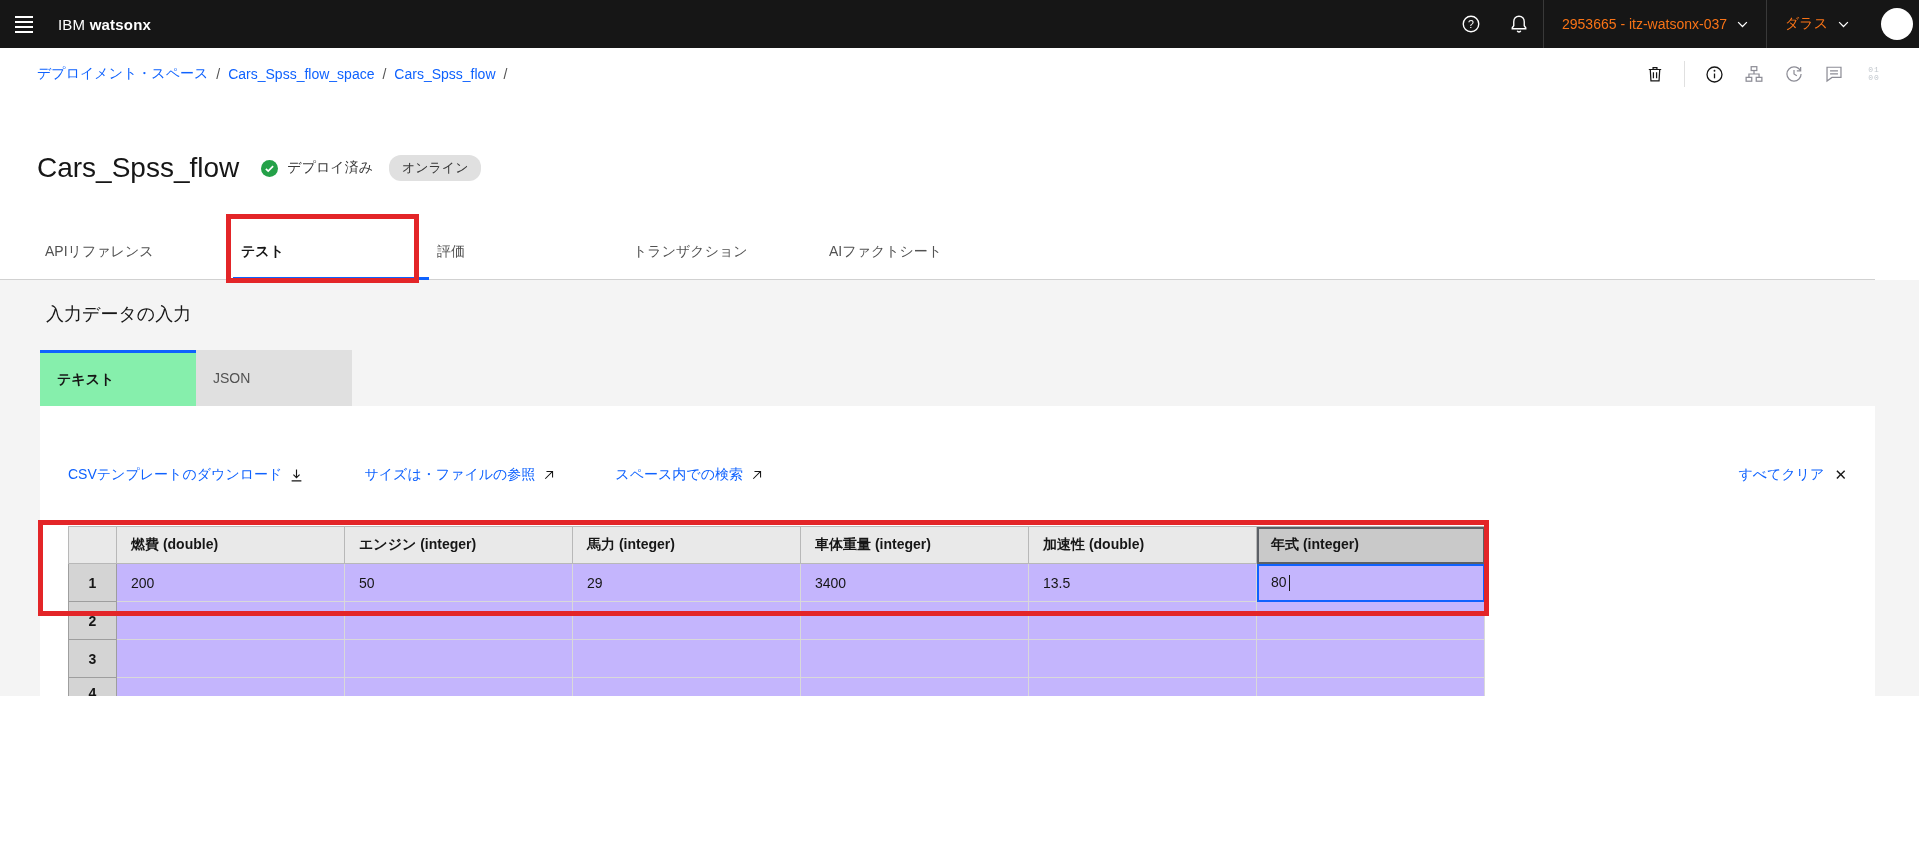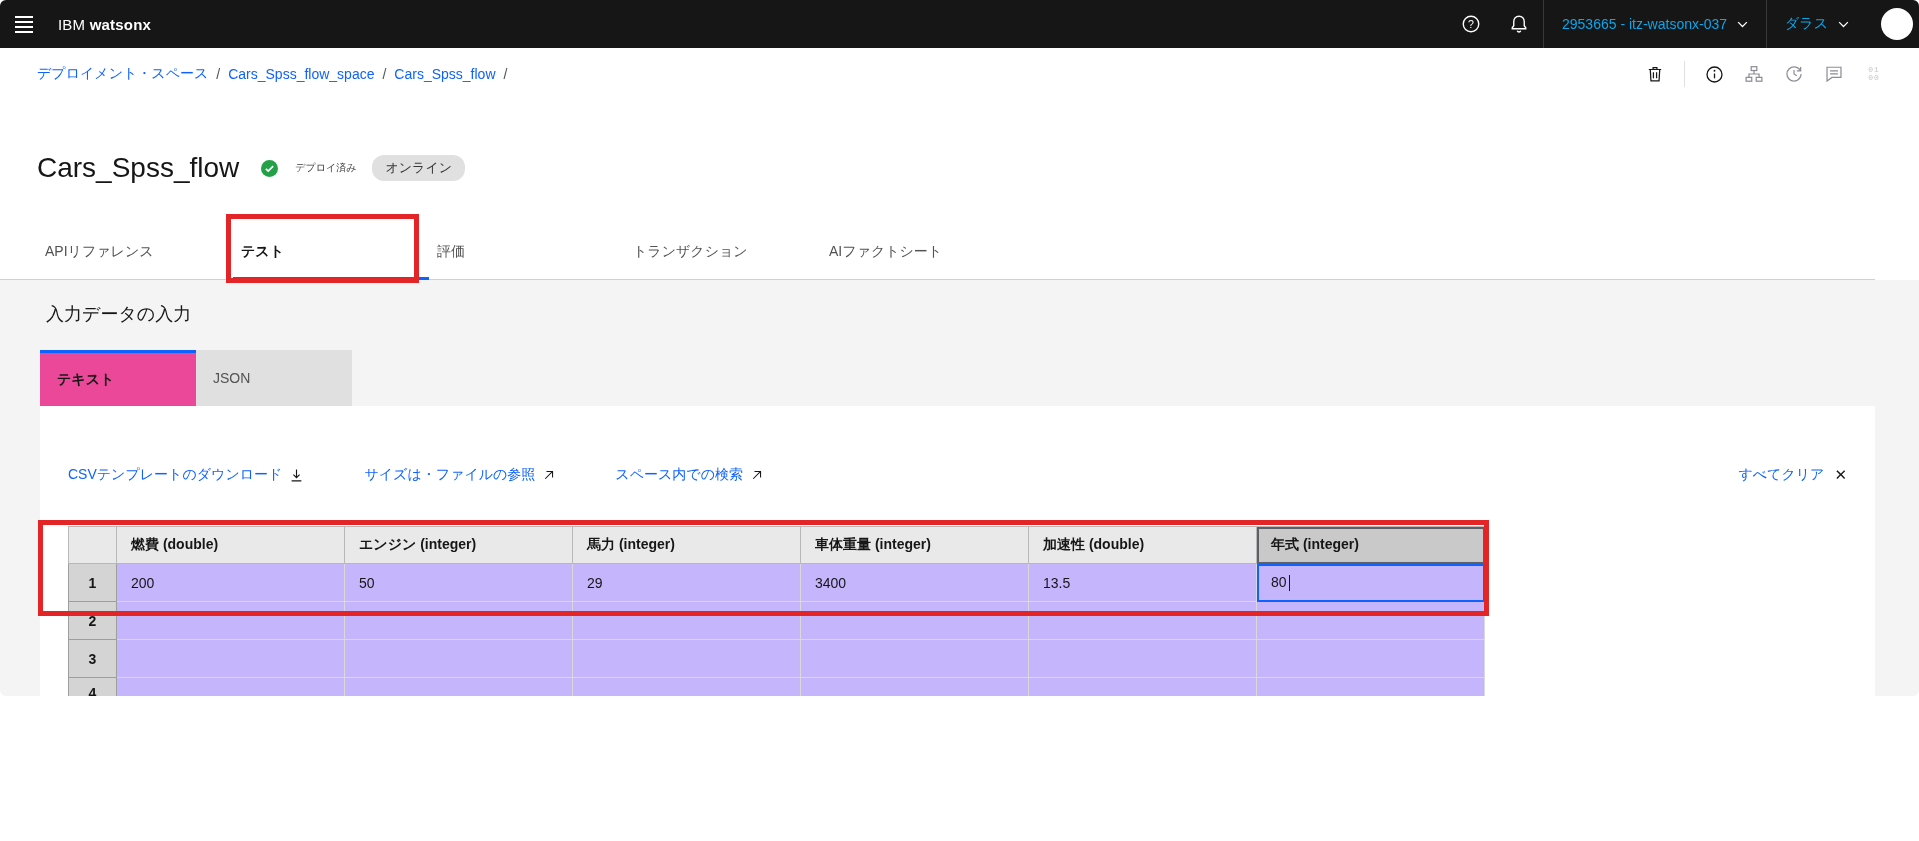--- a/index.html
+++ b/index.html
@@ -1,60 +1,60 @@
 <!DOCTYPE html>
 <html><head>
 <meta charset="utf-8">
 <style>
   * { margin:0; padding:0; box-sizing:border-box; }
   body { font-family:"Liberation Sans","DejaVu Sans",sans-serif; }
-  .screen { position:relative; width:1919px; height:696px; background:#ffffff; overflow:hidden; color:#161616;border-radius:6px; }
+  .screen { position:relative; width:1919px; height:696px; background:#ffffff; overflow:hidden; color:#161616; }
 
   
   .topbar { height:48px; background:#161616; display:flex; align-items:center; color:#fff; }
   .hamburger { width:48px; height:48px; background:none; border:0; display:flex; flex-direction:column; justify-content:center; align-items:center; gap:3px; cursor:pointer; }
   .hamburger span { display:block; width:18px; height:2px; background:#fff; }
   .brand { font-size:15px; margin-left:10px; letter-spacing:.2px; color:#fff; }
   .brand b { font-weight:700; }
   .topbar-right { margin-left:auto; display:flex; align-items:center; height:48px; }
   .tb-iconbtn { width:48px; height:48px; background:none; border:0; display:flex; align-items:center; justify-content:center; color:#fff; cursor:pointer; }
-  .tb-sel { height:48px; display:flex; align-items:center; gap:10px; padding:0 18px; font-size:14px; color:#0ea5e9; background:none; border:0; border-left:1px solid #393939; cursor:pointer; }
+  .tb-sel { height:48px; display:flex; align-items:center; gap:10px; padding:0 18px; font-size:14px; color:#f97316; background:none; border:0; border-left:1px solid #393939; cursor:pointer; }
   .avatar { width:32px; height:32px; border-radius:50%; background:#ffffff; margin:0 6px 0 14px; }
 
   
   .crumb-row { height:52px; background:#fff; display:flex; align-items:center; padding-left:37px; }
   .crumb { font-size:14px; display:flex; align-items:center; gap:8px; }
   .crumb a { color:#0f62fe; text-decoration:none; cursor:pointer; }
   .crumb .sep { color:#525252; }
   .crumb-actions { margin-left:auto; display:flex; align-items:center; padding-right:28px; gap:6px; }
   .ca-btn { width:34px; height:34px; border:0; background:none; display:flex; align-items:center; justify-content:center; cursor:pointer; }
   .ca-div { width:1px; height:26px; background:#e0e0e0; margin:0 6px; }
   .icon-dark { color:#161616; }
   .icon-gray { color:#8d8d96; }
   .icon-light { color:#c1c7cd; }
   .binary-ic { font-size:8px; line-height:8px; font-family:"Liberation Mono","DejaVu Sans Mono",monospace; letter-spacing:1px; text-align:left; }
 
   
   .title-row { padding:48px 0 0 37px; display:flex; align-items:center; }
   .page-title { font-size:28px; font-weight:400; line-height:40px; color:#161616; }
-  .dep-status { display:flex; align-items:center; gap:17px; margin-left:22px; font-size:10px; color:#393939; }
+  .dep-status { display:flex; align-items:center; gap:9px; margin-left:22px; font-size:14px; color:#393939; }
   .badge { margin-left:16px; background:#e0e0e0; color:#393939; border-radius:12px; font-size:13px; padding:4px 13px; }
 
   
   .tabs-row { margin:36px 44px 0 0; padding-left:37px; display:flex; border-bottom:1px solid #d1d1d1; }
   .tab { width:196px; height:55px; display:flex; align-items:center; padding-left:8px; font-size:14px; color:#525252; cursor:pointer; position:relative; }
   .tab.active { font-weight:700; color:#161616; }
   .tab.active::after { content:""; position:absolute; left:0; right:0; bottom:-1px; height:3px; background:#0f62fe; }
 
   
   .content { background:#f4f4f4; height:560px; padding:22px 44px 0 40px; }
   .section-heading { font-size:18px; font-weight:400; color:#161616; margin-left:6px; }
   .subtabs { display:flex; margin-top:24px; }
   .subtab { width:156px; height:56px; display:flex; align-items:center; padding-left:17px; font-size:14px; cursor:pointer; }
-  .subtab.active { background:#ec4899; border-top:3px solid #0f62fe; font-weight:700; color:#161616; }
+  .subtab.active { background:#86efac; border-top:3px solid #0f62fe; font-weight:700; color:#161616; }
   .subtab.inactive { background:#e0e0e0; color:#525252; }
 
   .card-body { background:#ffffff; padding:40px 28px 14px 28px; }
   .instruction { font-size:14px; color:#161616; line-height:20px; }
   .links-row { margin-top:20px; display:flex; align-items:center; font-size:14px;gap:24px; }
   .link { color:#0f62fe; text-decoration:none; display:flex; align-items:center; gap:7px; cursor:pointer; }
   .link + .link { margin-left:36px; }
   .clear-wrap { margin-left:auto; display:flex; align-items:center; gap:10px; }
   .clear-x { color:#161616; font-size:15px; cursor:pointer; }
 

